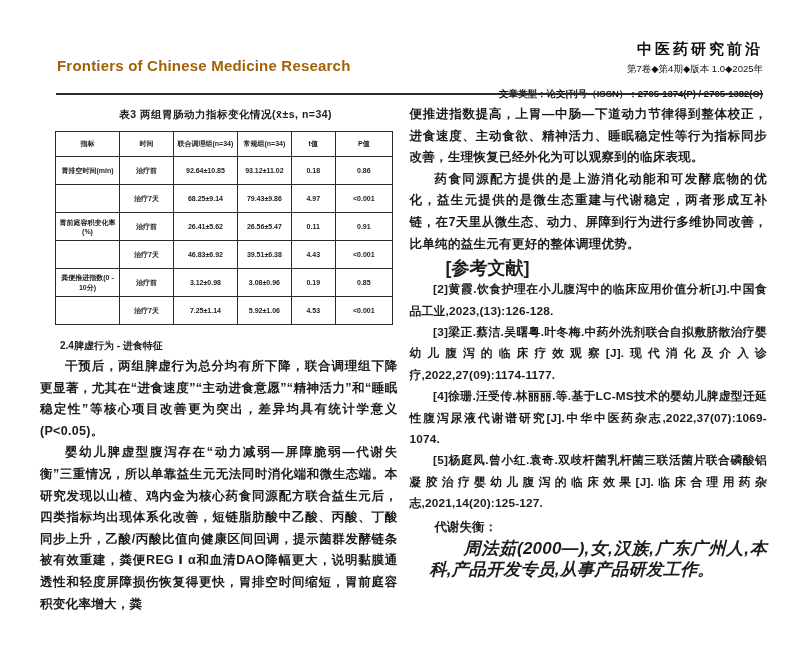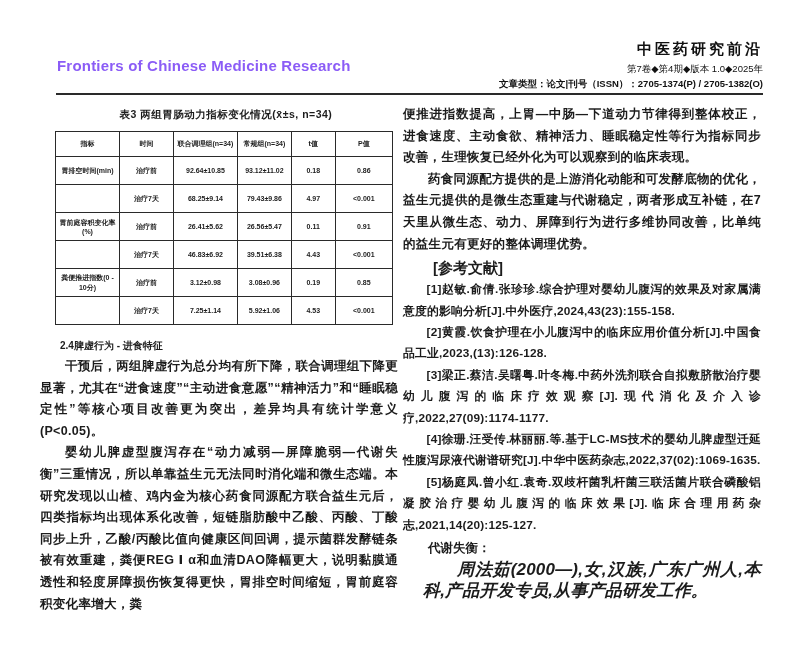--- a/index.html
+++ b/index.html
@@ -5,32 +5,32 @@
   * { margin:0; padding:0; box-sizing:border-box; }
   html,body { background:#e8e8e8; }
   .page {
     position:relative; width:800px; height:663px; background:#ffffff;
     font-family:"Liberation Sans","DejaVu Sans",sans-serif; color:#1c1c1c;
     overflow:hidden; margin:0 auto;
   }
   
   .journal-en {
     position:absolute; left:57px; top:57px; font-size:15px; font-weight:600;
-    letter-spacing:0.2px; color:#8b5cf6;text-align:right;
+    letter-spacing:0.2px; color:#a16207;text-align:right;
   }
   .header-right { position:absolute; right:37px; top:40px; text-align:right; }
   .journal-cn { font-size:15px; font-weight:800; letter-spacing:3px; color:#111; }
   .issue-line { font-size:9.5px; font-weight:400; margin-top:4px; color:#111; }
-  .issn-line  { font-size:9.5px; font-weight:700; margin-top:2px; color:#111; }
+  .issn-line  { font-size:9.5px; font-weight:700; margin-top:12px; color:#111; }
   .header-rule {
     position:absolute; left:56px; right:37px; top:93px; height:0;
     border-top:2px solid #2a2a2a;
   }
   
-  .content { position:absolute; left:40px; top:100px; width:727px; display:flex; gap:5px; }
+  .content { position:absolute; left:40px; top:100px; width:727px; display:flex; gap:12px; }
   .col { width:358px; }
   
   .tbl-caption {
     text-align:center; font-size:10.5px; font-weight:700; margin:8px 0 9px 14px;
     letter-spacing:0.5px;
   }
   table.indicators {
     border-collapse:collapse; margin-left:15px; width:338px; table-layout:fixed;
   }
   table.indicators th, table.indicators td {
@@ -42,21 +42,21 @@
   
   .sec-heading {
     font-size:10px; font-weight:800; text-indent:2em; margin-top:10px; line-height:21px;
   }
   .para {
     font-size:12.5px; font-weight:600; line-height:21.6px; text-align:justify;
     text-indent:2em; letter-spacing:0.3px;
   }
   .para.no-indent { text-indent:0; }
   .col-right { padding-top:4px; }
-  .refs-heading { font-size:15px; font-weight:800; text-indent:2em; line-height:22px; margin-top:2px; }
+  .refs-heading { font-size:18px; font-weight:800; text-indent:2em; line-height:22px; margin-top:2px; }
   .ref-item {
     font-size:11.8px; font-weight:600; line-height:21.4px; text-align:justify;
     text-indent:2em; letter-spacing:0.2px;
   }
   .author-heading { font-size:12.5px; font-weight:800; text-indent:2em; line-height:22px; margin-top:1px; }
   .author-bio {
     font-size:17px; font-weight:600; font-style:italic; line-height:21.4px;
     text-align:justify; text-indent:2em; letter-spacing:0.2px;margin-left:20px;
   }
 </style>
@@ -154,24 +154,23 @@
 
       <p class="para">婴幼儿脾虚型腹泻存在“动力减弱—屏障脆弱—代谢失衡”三重情况，所以单靠益生元无法同时消化端和微生态端。本研究发现以山楂、鸡内金为核心药食同源配方联合益生元后，四类指标均出现体系化改善，短链脂肪酸中乙酸、丙酸、丁酸同步上升，乙酸/丙酸比值向健康区间回调，提示菌群发酵链条被有效重建，粪便REG Ⅰ α和血清DAO降幅更大，说明黏膜通透性和轻度屏障损伤恢复得更快，胃排空时间缩短，胃前庭容积变化率增大，粪</p>
     </div>
 
     <div class="col col-right">
       <p class="para no-indent">便推进指数提高，上胃—中肠—下道动力节律得到整体校正，进食速度、主动食欲、精神活力、睡眠稳定性等行为指标同步改善，生理恢复已经外化为可以观察到的临床表现。</p>
       <p class="para">药食同源配方提供的是上游消化动能和可发酵底物的优化，益生元提供的是微生态重建与代谢稳定，两者形成互补链，在7天里从微生态、动力、屏障到行为进行多维协同改善，比单纯的益生元有更好的整体调理优势。</p>
 
       <div class="refs-heading">[参考文献]</div>
       <div>
-          <p class="ref-item">[1]赵敏.俞倩.张珍珍.综合护理对婴幼儿腹泻的效果及对家属满意度的影响分析[J].中外医疗,2024,43(23):155-158.</p>
           <p class="ref-item">[2]黄霞.饮食护理在小儿腹泻中的临床应用价值分析[J].中国食品工业,2023,(13):126-128.</p>
           <p class="ref-item">[3]梁正.蔡洁.吴曙粤.叶冬梅.中药外洗剂联合自拟敷脐散治疗婴幼儿腹泻的临床疗效观察[J].现代消化及介入诊疗,2022,27(09):1174-1177.</p>
-          <p class="ref-item">[4]徐珊.汪受传.林丽丽.等.基于LC-MS技术的婴幼儿脾虚型迁延性腹泻尿液代谢谱研究[J].中华中医药杂志,2022,37(02):1069-1635.</p>
+          <p class="ref-item">[4]徐珊.汪受传.林丽丽.等.基于LC-MS技术的婴幼儿脾虚型迁延性腹泻尿液代谢谱研究[J].中华中医药杂志,2022,37(07):1069-1074.</p>
           <p class="ref-item">[5]杨庭凤.曾小红.袁奇.双歧杆菌乳杆菌三联活菌片联合磷酸铝凝胶治疗婴幼儿腹泻的临床效果[J].临床合理用药杂志,2021,14(20):125-127.</p>
         </div>
 
       <div class="author-heading">代谢失衡：</div>
       <p class="author-bio">周法茹(2000—),女,汉族,广东广州人,本科,产品开发专员,从事产品研发工作。</p>
     </div>
 
   </div>
 </div>
 

